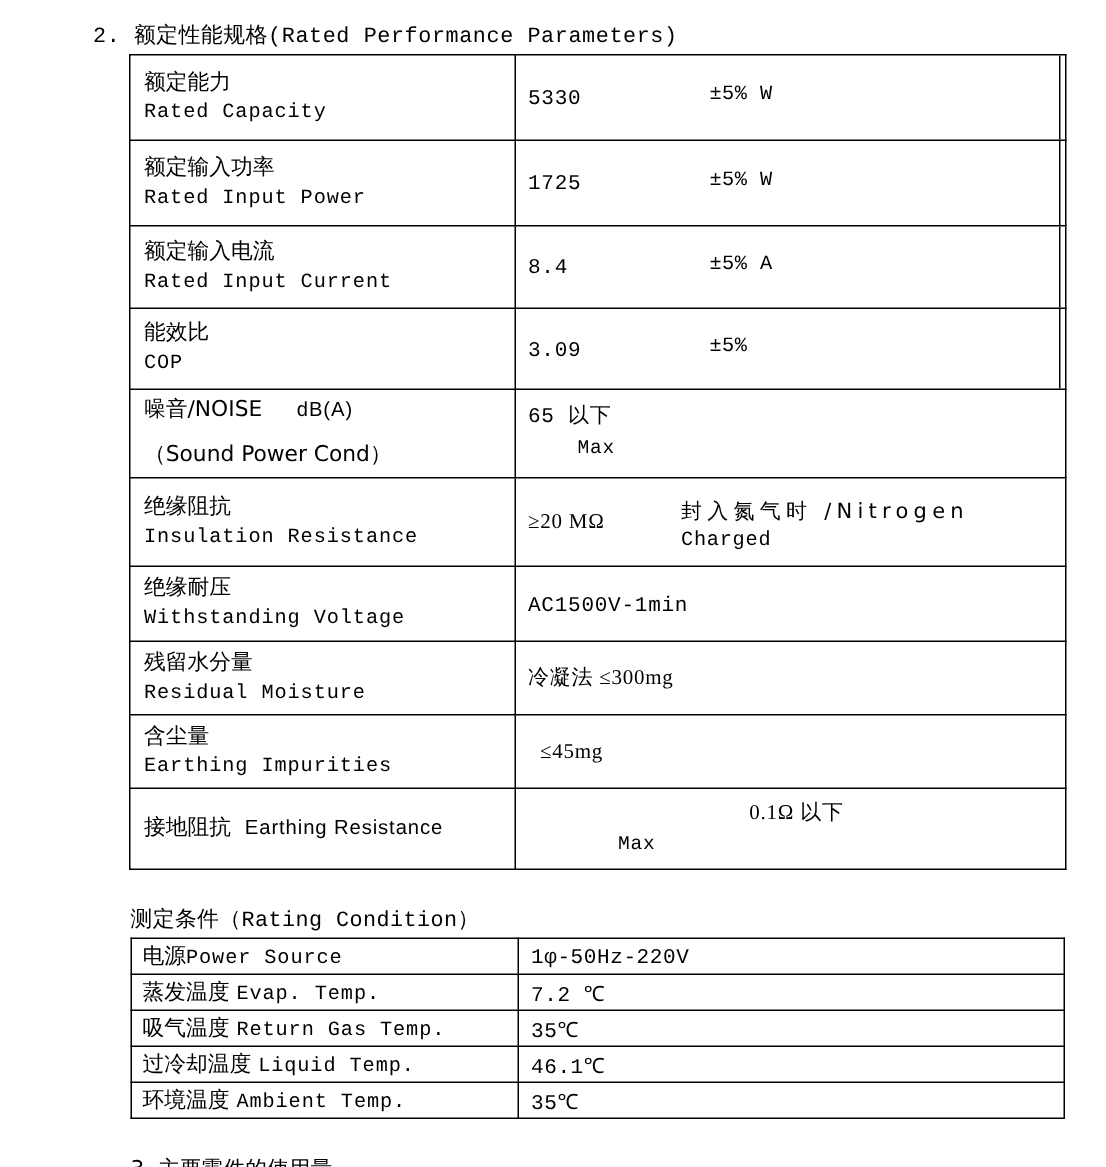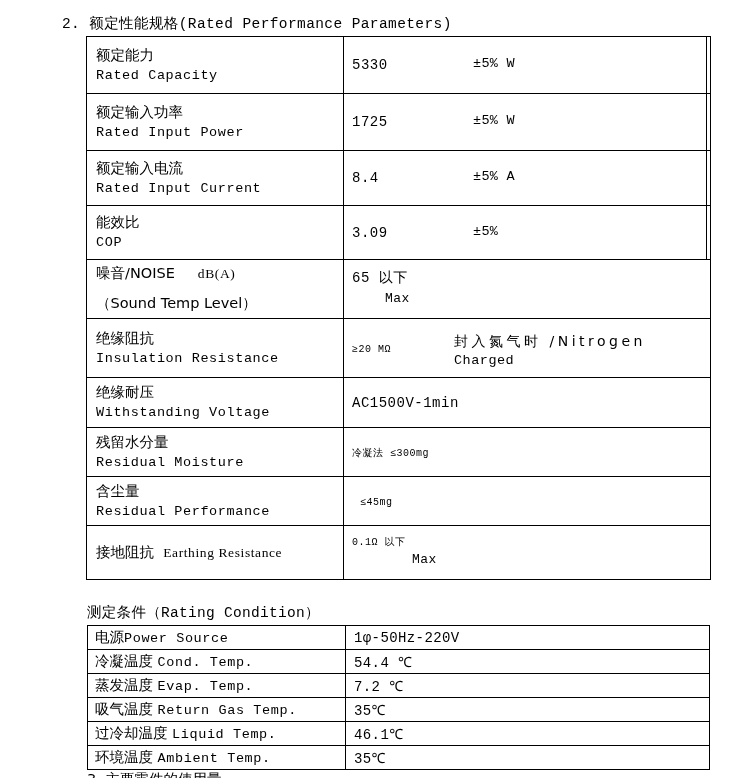--- a/index.html
+++ b/index.html
@@ -74,34 +74,35 @@
     white-space: nowrap;
   }
   .lbl-one {
     font-family: "DejaVu Sans", "Liberation Sans", sans-serif;
     font-size: 14.5px;
     line-height: 1.5;
     display: block;
     white-space: nowrap;
   }
   .lbl-one .mono {
-    font-family: Liberation Serif, serif;
+    font-family: Liberation Sans, sans-serif;
     font-size: 13.5px;
     letter-spacing: 0.6px;
   }
 
   .v-main {
     font-family: "Liberation Mono", monospace;
     font-size: 14px;
     letter-spacing: 0.5px;
     white-space: nowrap;
   }
   .v-cn {
-    font-family: Liberation Mono, monospace;
-    font-size: 10px;
+    font-family: Liberation Serif, serif;
+    font-size: 14px;
+    text-align: center;
   }
   .v-tol {
     position: absolute;
     left: 129px;
     font-family: "Liberation Mono", monospace;
     font-size: 13.5px;
     letter-spacing: 0.3px;
     white-space: nowrap;
   }
   .v-max {
@@ -262,21 +263,21 @@
         <td class="val" style="height:47px">
           <span class="divider-seg"></span>
           <span class="v-main">3.09</span>
           <span class="v-tol">±5%</span>
         </td>
       </tr>
 
       <tr>
         <td class="lbl">
           <span class="lbl-one"><span>噪音/NOISE</span><span>&nbsp;&nbsp;&nbsp;&nbsp;&nbsp;</span><span class="mono">dB(A)</span></span>
-          <span class="lbl-one" style="margin-top:8px">（Sound Temp Level）</span>
+          <span class="lbl-one" style="margin-top:8px">（Sound Power Cond）</span>
         </td>
         <td class="val" style="height:52px">
           <span class="v-main v-line1">65 以下</span>
           <span class="v-max">Max</span>
         </td>
       </tr>
 
 
       <tr>
         <td class="lbl">
@@ -308,21 +309,21 @@
           <span class="lbl-en">Residual Moisture</span>
         </td>
         <td class="val" style="height:42px">
           <span class="v-main v-cn">冷凝法 ≤300mg</span>
         </td>
       </tr>
 
       <tr>
         <td class="lbl">
           <span class="lbl-cn">含尘量</span>
-          <span class="lbl-en">Residual Performance</span>
+          <span class="lbl-en">Earthing Impurities</span>
         </td>
         <td class="val" style="height:42px;padding-left:16px">
           <span class="v-main v-cn">≤45mg</span>
         </td>
       </tr>
 
       <tr>
         <td class="lbl">
           <span class="lbl-one"><span>接地阻抗</span><span>&nbsp;&nbsp;</span><span class="mono">Earthing Resistance</span></span>
         </td>
@@ -343,28 +344,20 @@
       <tr>
         <td class="lbl">
           <span class="c-lbl"><span>电源</span><span class="mono">Power Source</span></span>
         </td>
         <td class="val">
           <span class="c-val">1φ-50Hz-220V</span>
         </td>
       </tr>
       <tr>
         <td class="lbl">
-          <span class="c-lbl"><span>冷凝温度</span><span>&nbsp;</span><span class="mono">Cond. Temp.</span></span>
-        </td>
-        <td class="val">
-          <span class="c-val">54.4 ℃</span>
-        </td>
-      </tr>
-      <tr>
-        <td class="lbl">
           <span class="c-lbl"><span>蒸发温度</span><span>&nbsp;</span><span class="mono">Evap. Temp.</span></span>
         </td>
         <td class="val">
           <span class="c-val">7.2 ℃</span>
         </td>
       </tr>
       <tr>
         <td class="lbl">
           <span class="c-lbl"><span>吸气温度</span><span>&nbsp;</span><span class="mono">Return Gas Temp.</span></span>
         </td>

